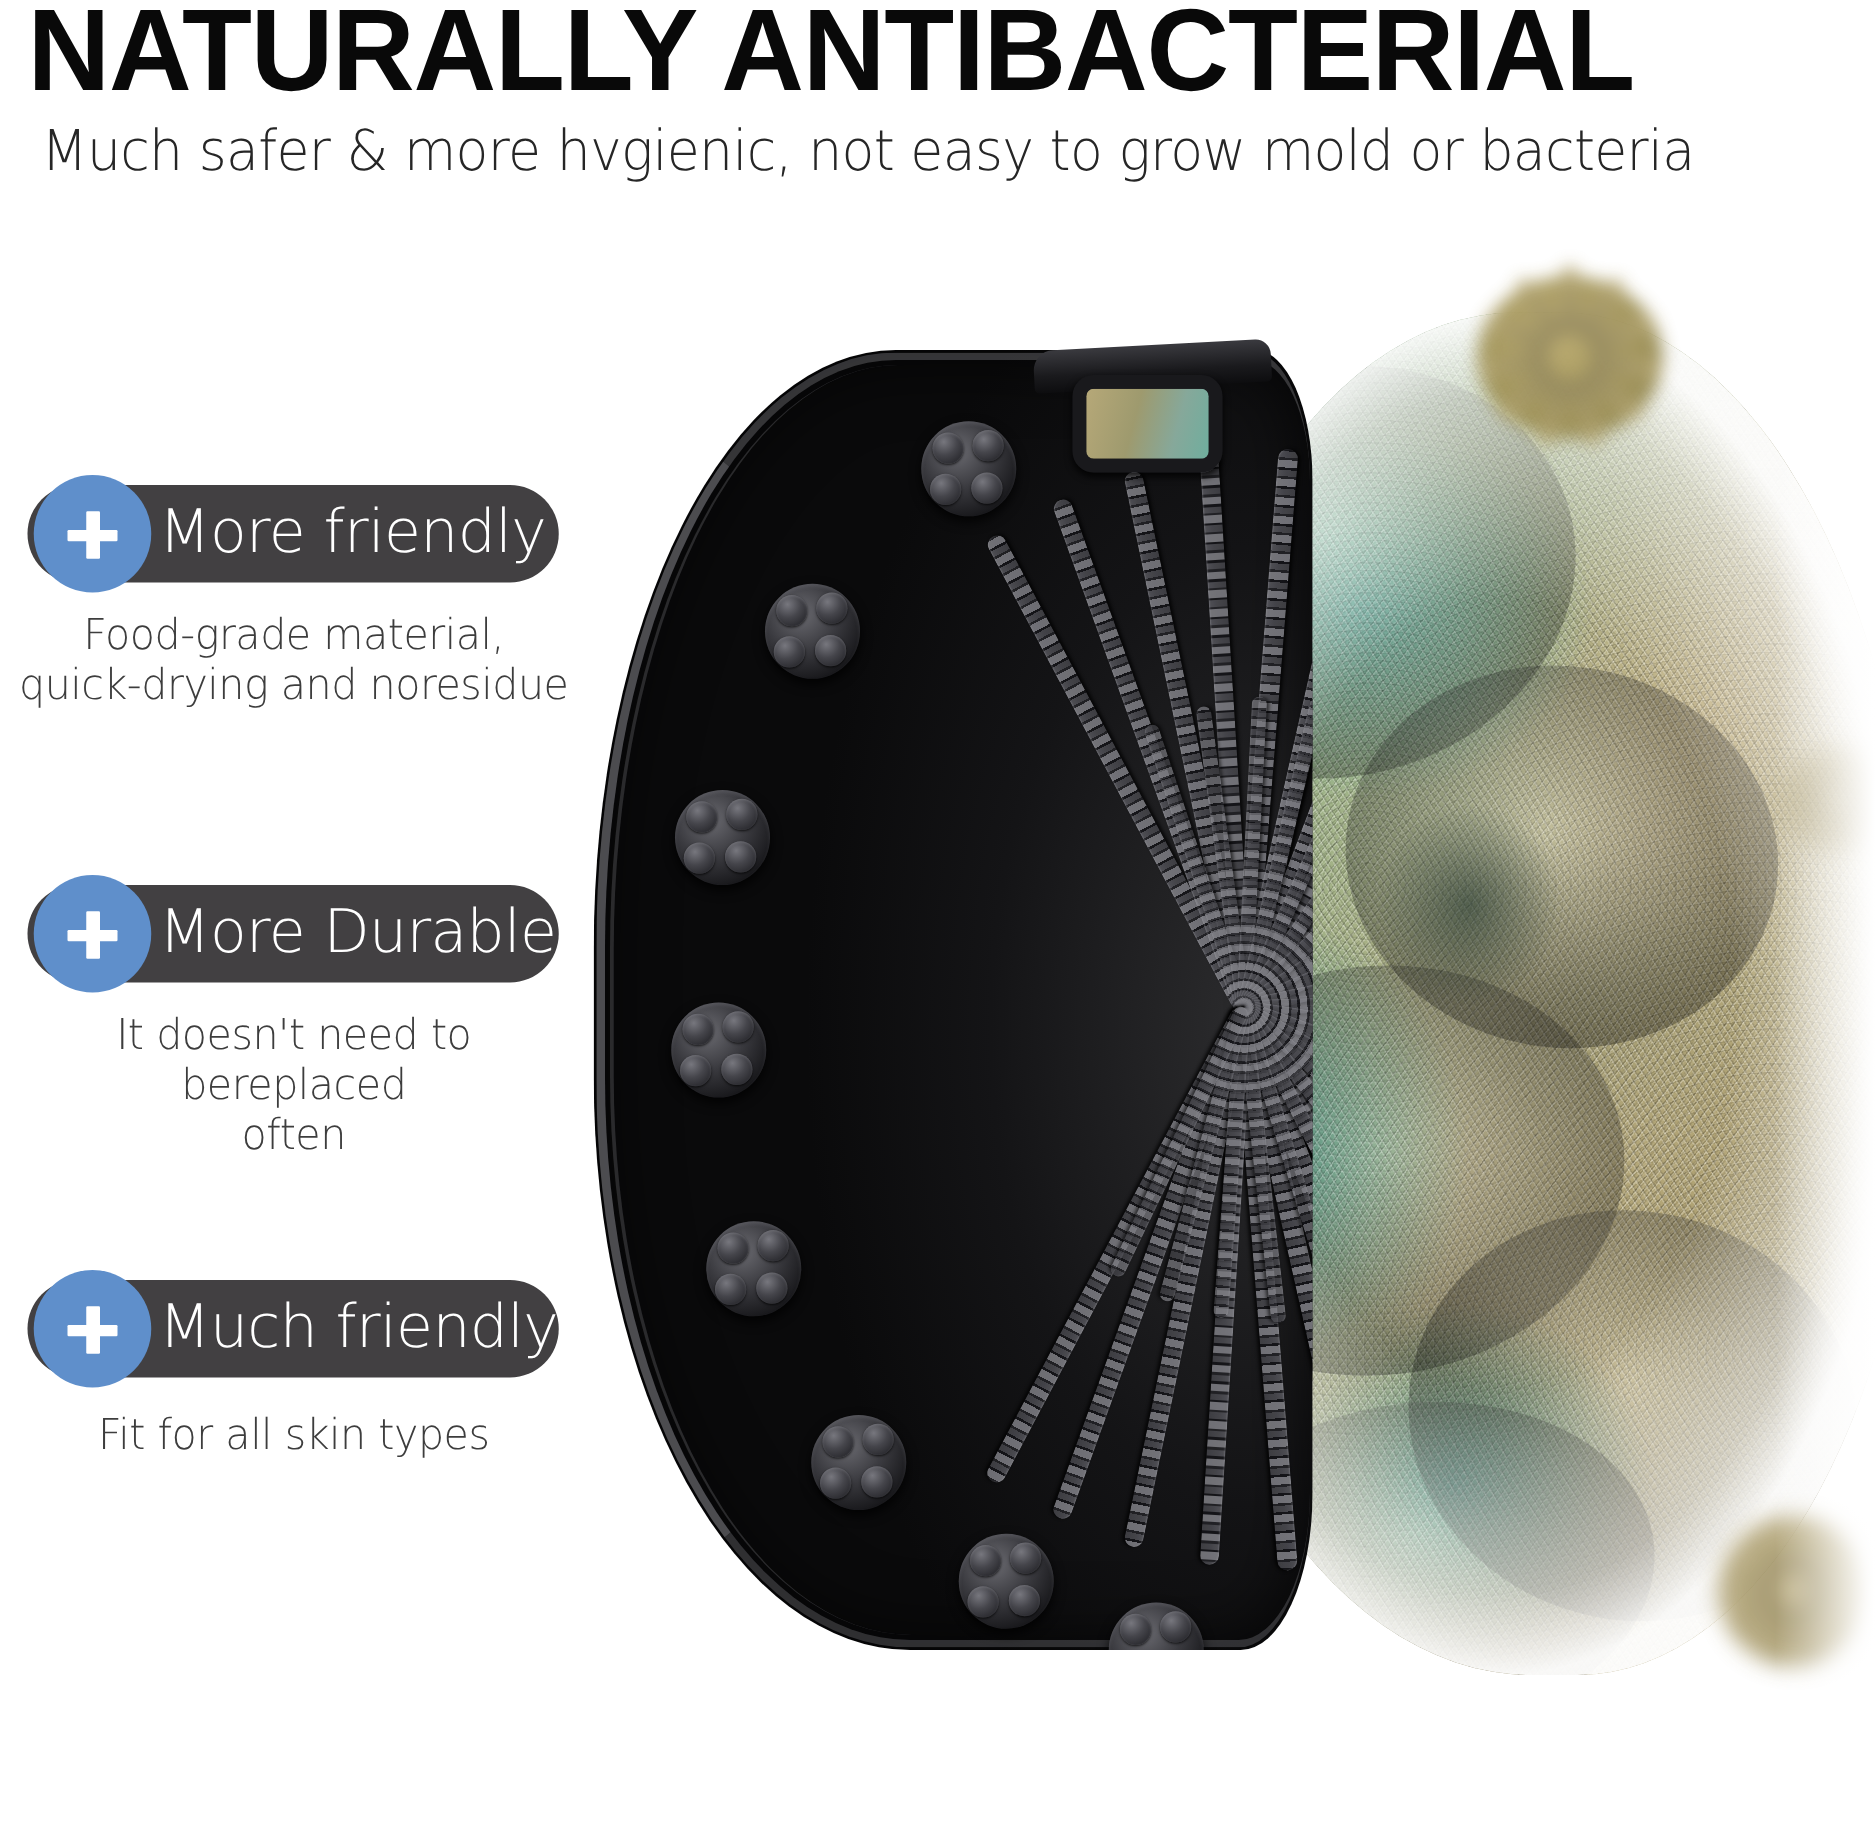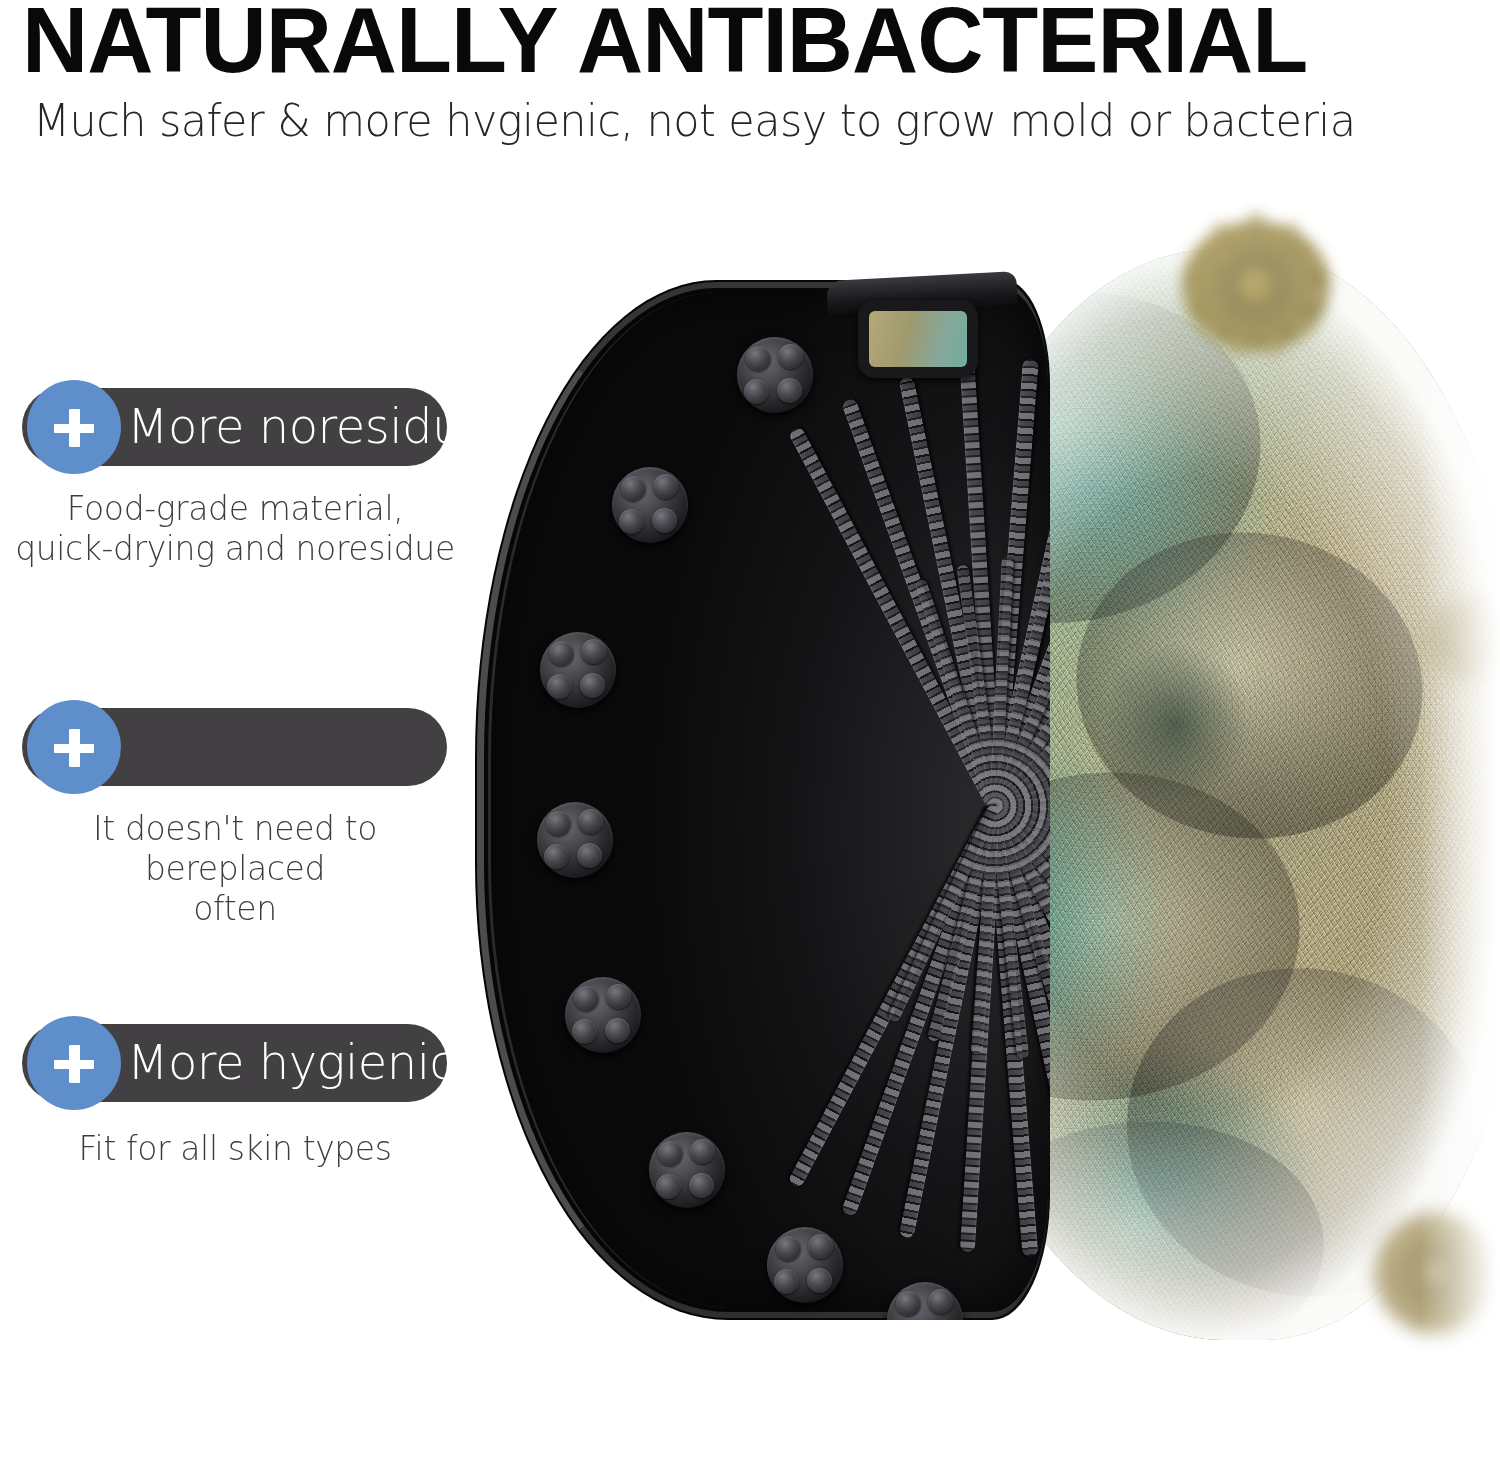--- a/index.html
+++ b/index.html
@@ -232,42 +232,43 @@
 <div id="header">
   <div id="title">NATURALLY ANTIBACTERIAL</div>
   <div id="subtitle">Much safer &amp; more hvgienic, not easy to grow mold or bacteria</div>
 </div>
 
 <div id="features">
 
   <div class="feature" style="top:388px">
     <div class="pill">
       <span class="plus-badge"></span>
-      <span class="pill-label">More noresidue</span>
+      <span class="pill-label">More friendly</span>
     </div>
     <div class="caption" style="top:100px">
       <span>Food-grade material,</span><br>
       <span>quick-drying and noresidue</span>
     </div>
   </div>
 
   <div class="feature" style="top:708px">
     <div class="pill">
       <span class="plus-badge"></span>
+      <span class="pill-label">More Durable</span>
     </div>
     <div class="caption" style="top:100px">
       <span>It doesn't need to bereplaced</span><br>
       <span>often</span>
     </div>
   </div>
 
   <div class="feature" style="top:1024px">
     <div class="pill">
       <span class="plus-badge"></span>
-      <span class="pill-label">More hygienic</span>
+      <span class="pill-label">Much friendly</span>
     </div>
     <div class="caption" style="top:104px">Fit for all skin types</div>
   </div>
 
 </div>
 
 <div id="compare">
 
   <div id="loofah">
     <div class="mesh"></div>

